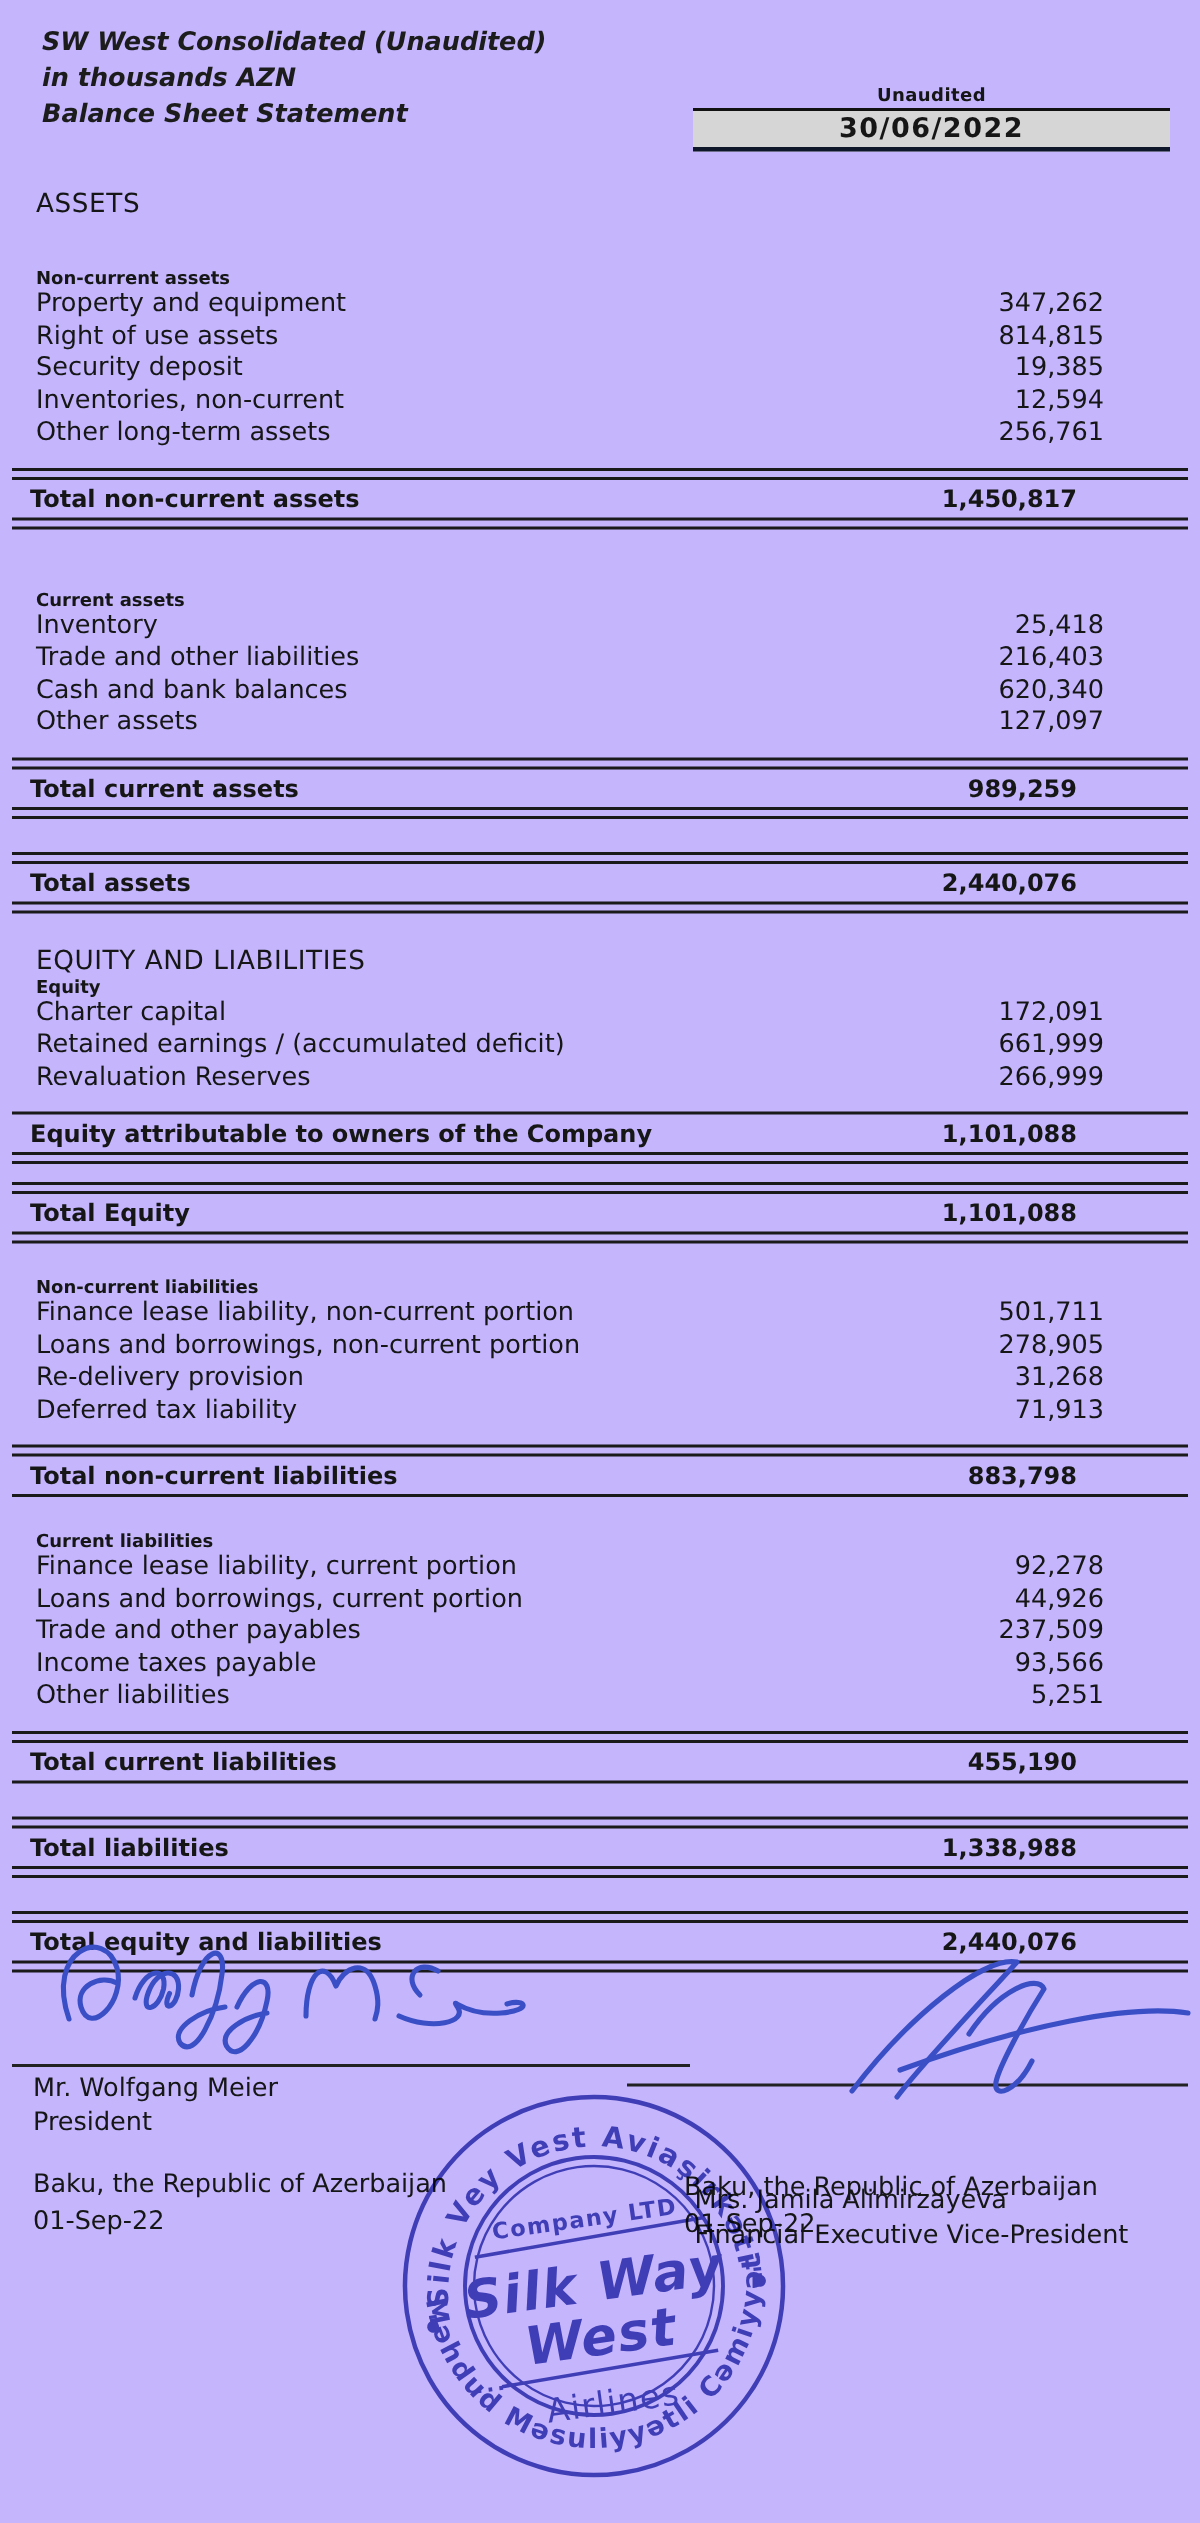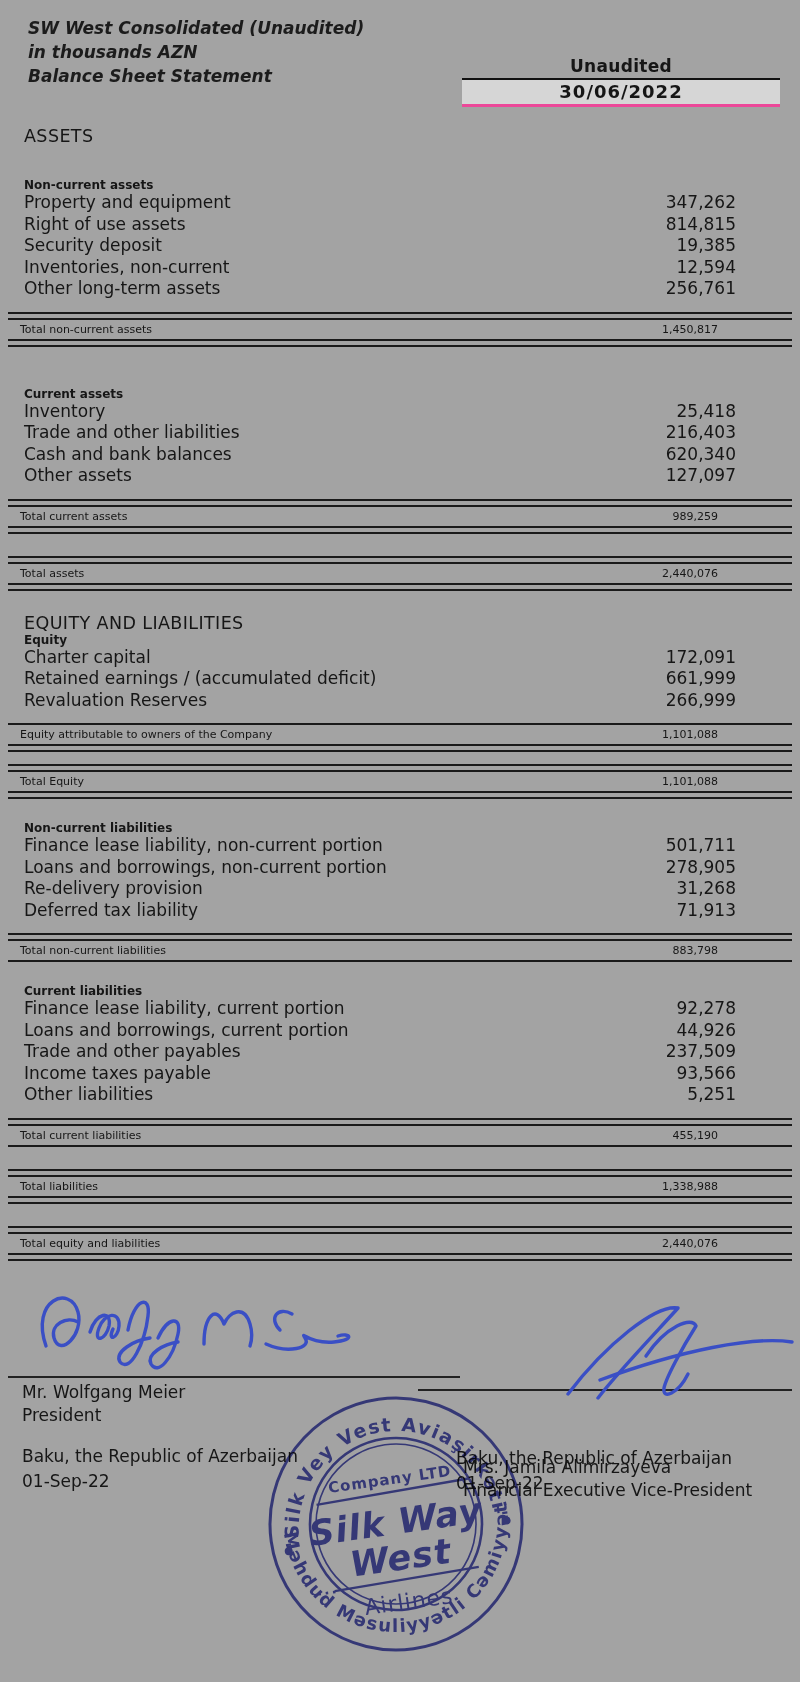--- a/index.html
+++ b/index.html
@@ -4,39 +4,39 @@
 <style>
   :root{
     --ink:#161616;
     --sig-blue:#3a4fc5;
     --stamp-blue:#3b3fae;
     --grey-box:#d6d6d6;
   }
   html,body{margin:0;padding:0;background:#ffffff;}
   .page{
     position:relative;width:800px;height:1682px;margin:0 auto;
-    background:#a3a3a3;color:var(--ink);
+    background:#c4b5fd;color:var(--ink);
     font-family:"DejaVu Sans","Liberation Sans",sans-serif;
     overflow:hidden;
   }
   .content{padding:0 8px;}
   .header{position:relative;height:98px;padding-top:16px;}
   .title{padding-left:20px;font-size:17px;font-weight:bold;font-style:italic;line-height:24px;color:#1c1c1c;}
   .datebox{position:absolute;left:454px;top:56px;width:318px;text-align:center;font-weight:bold;}
-  .datebox-label{font-size:17px;letter-spacing:.3px;}
+  .datebox-label{font-size:12px;letter-spacing:.3px;}
   .datebox-value{
     margin-top:2px;background:var(--grey-box);
-    border-top:2px solid #111;border-bottom:3px solid #ec4899;
+    border-top:2px solid #111;border-bottom:3px solid #0f172a;
     font-size:18px;letter-spacing:1px;padding:1px 0 2px;
   }
   .big-h{padding-left:16px;font-size:17.5px;font-weight:normal;letter-spacing:.4px;}
   .section-h{padding-left:16px;font-size:12px;font-weight:bold;}
   .row{display:flex;justify-content:space-between;font-size:17px;line-height:21.5px;padding-left:16px;}
   .row .val{padding-right:56px;white-space:nowrap;text-align:right;}
-  .total{display:flex;justify-content:space-between;font-weight:normal;font-size:11px;padding:3px 0 3px 12px;}
+  .total{display:flex;justify-content:space-between;font-weight:bold;font-size:16px;padding:3px 0 3px 12px;}
   .total .val{padding-right:74px;white-space:nowrap;}
   .rule2{height:4px;border-top:2px solid #1a1a1a;border-bottom:2px solid #1a1a1a;}
   .rule1{border-top:2px solid #1a1a1a;}.gap-s{height:12px;}.gap-m{height:22px;}.gap-l{height:32px;}
   .sig-line{position:absolute;border-top:2.5px solid #222;}
   .sig-name{position:absolute;font-size:17px;line-height:23px;}
   .sig-place{position:absolute;font-size:17px;line-height:25px;}
   .sig-svg{position:absolute;z-index:2;}
   .sig-svg path{fill:none;stroke:var(--sig-blue);stroke-width:3.4;stroke-linecap:round;stroke-linejoin:round;}
   .stamp-svg{position:absolute;left:260px;top:1384px;z-index:3;opacity:.88;mix-blend-mode:multiply;}
   .stamp-svg circle.ring{fill:none;stroke:var(--stamp-blue);}

